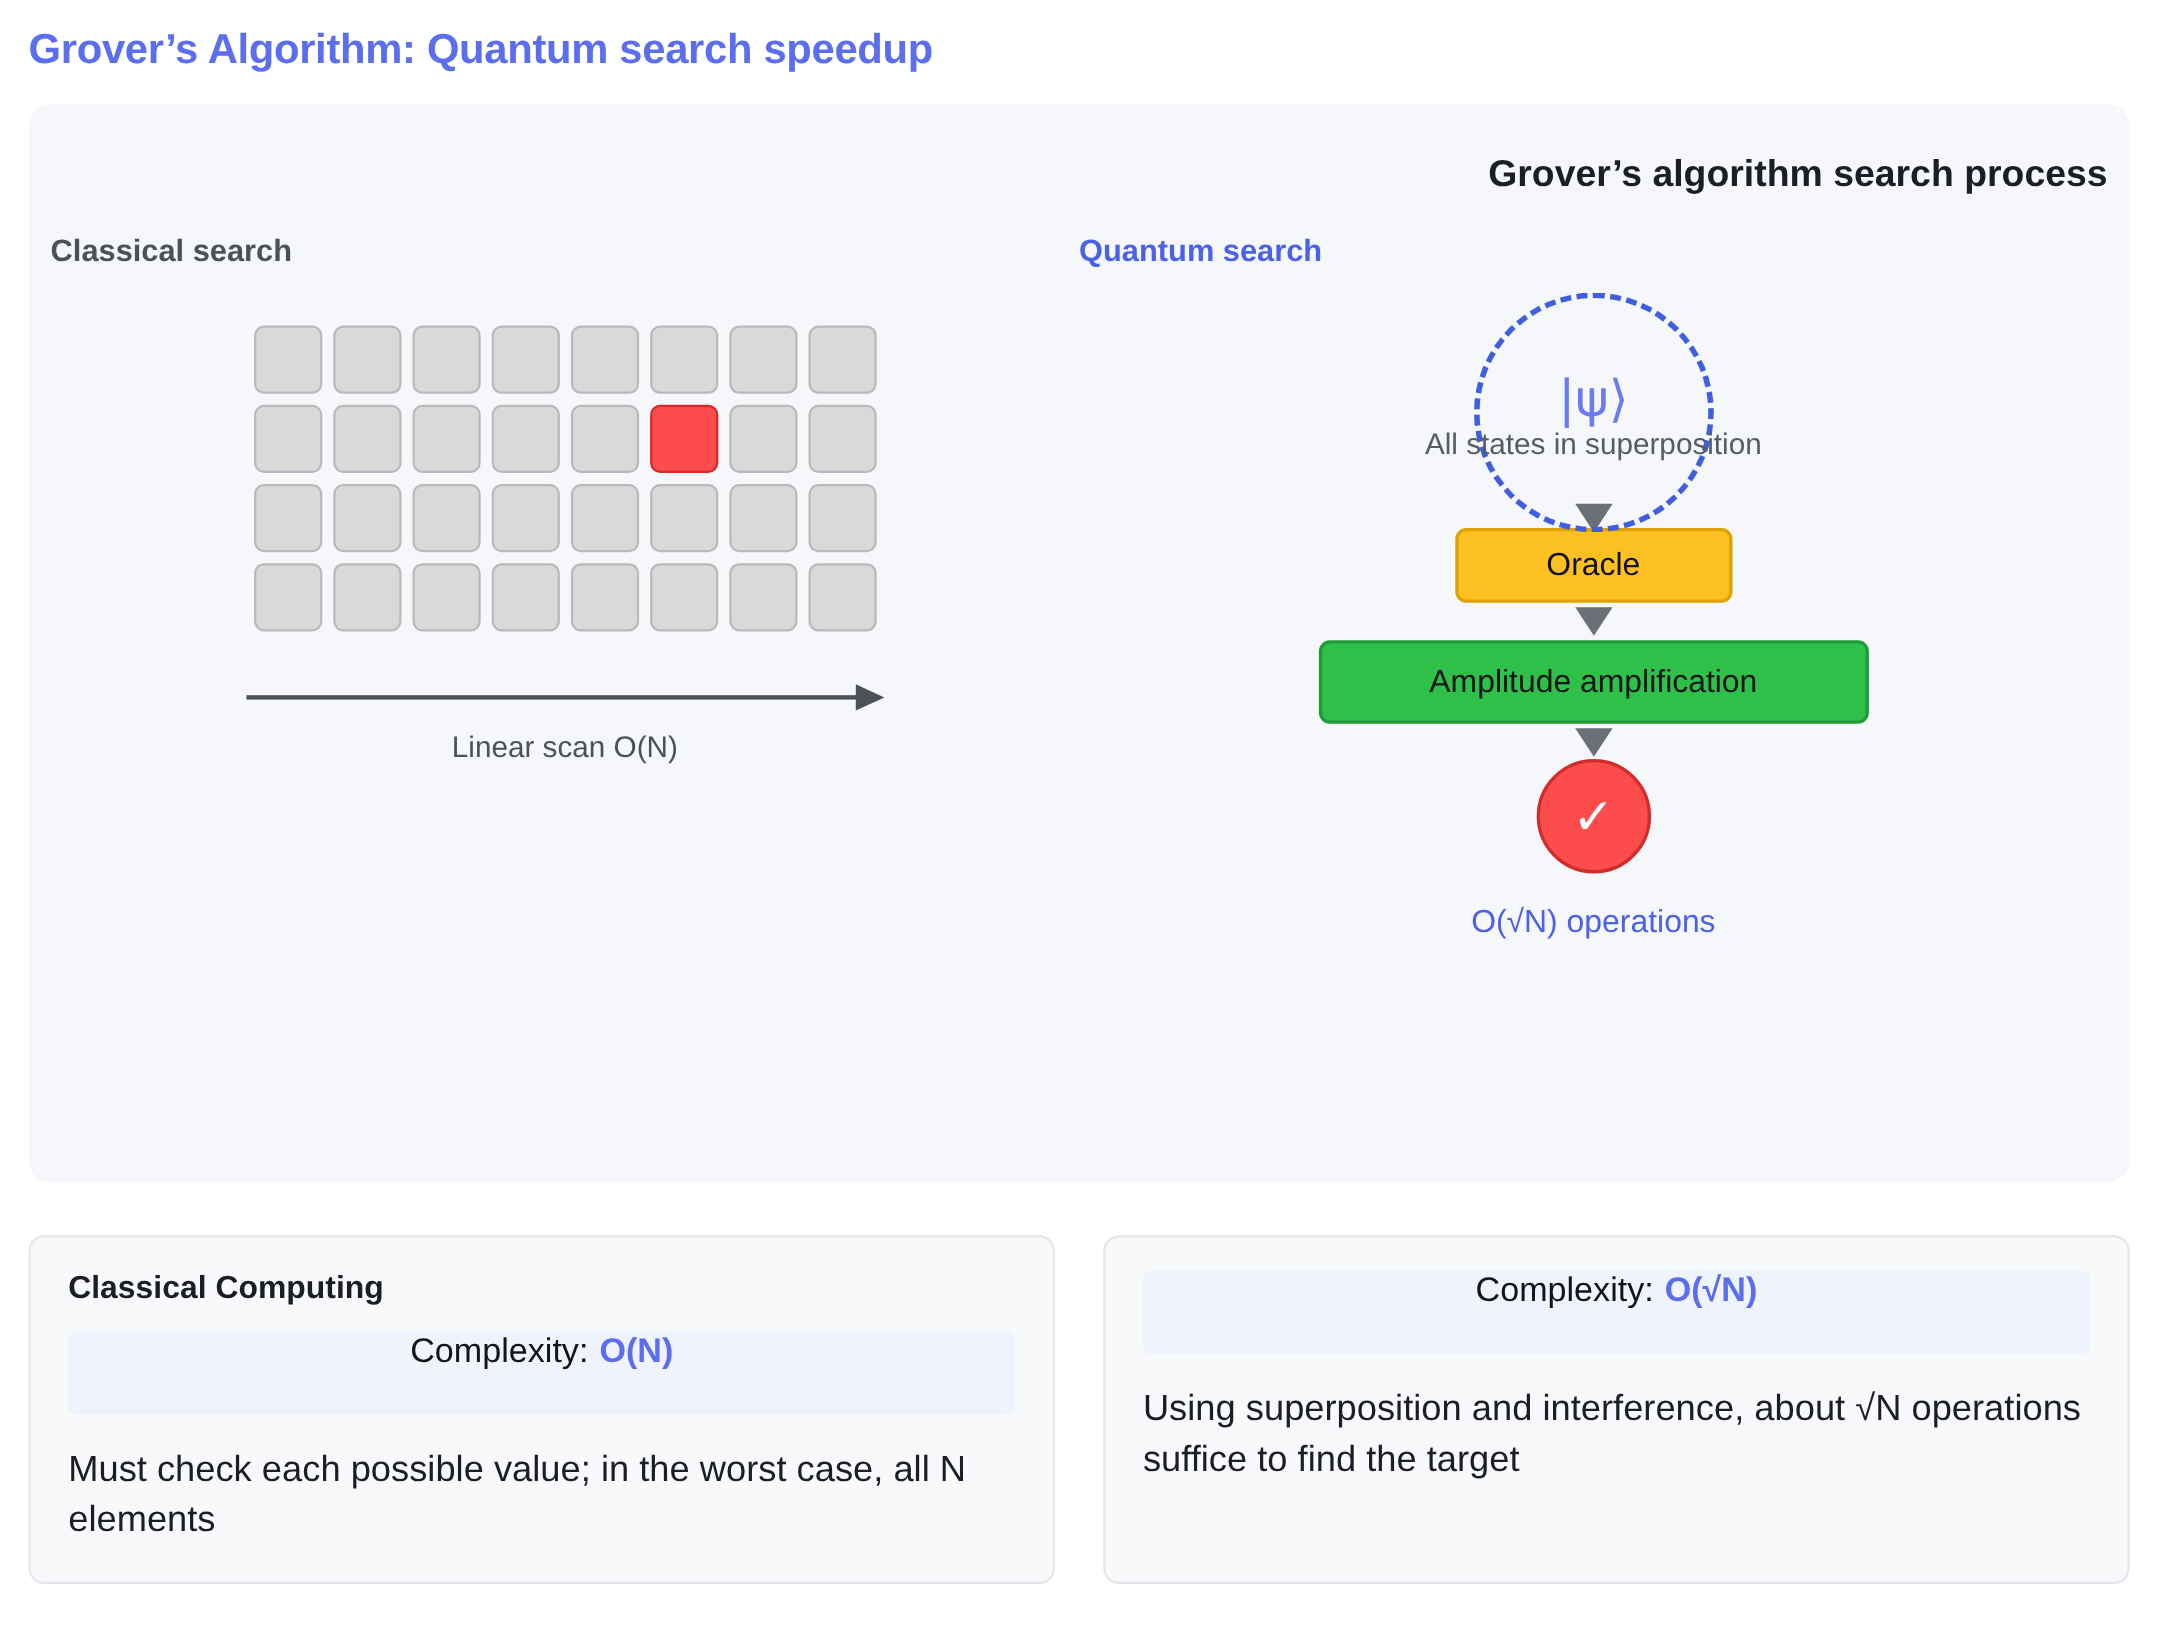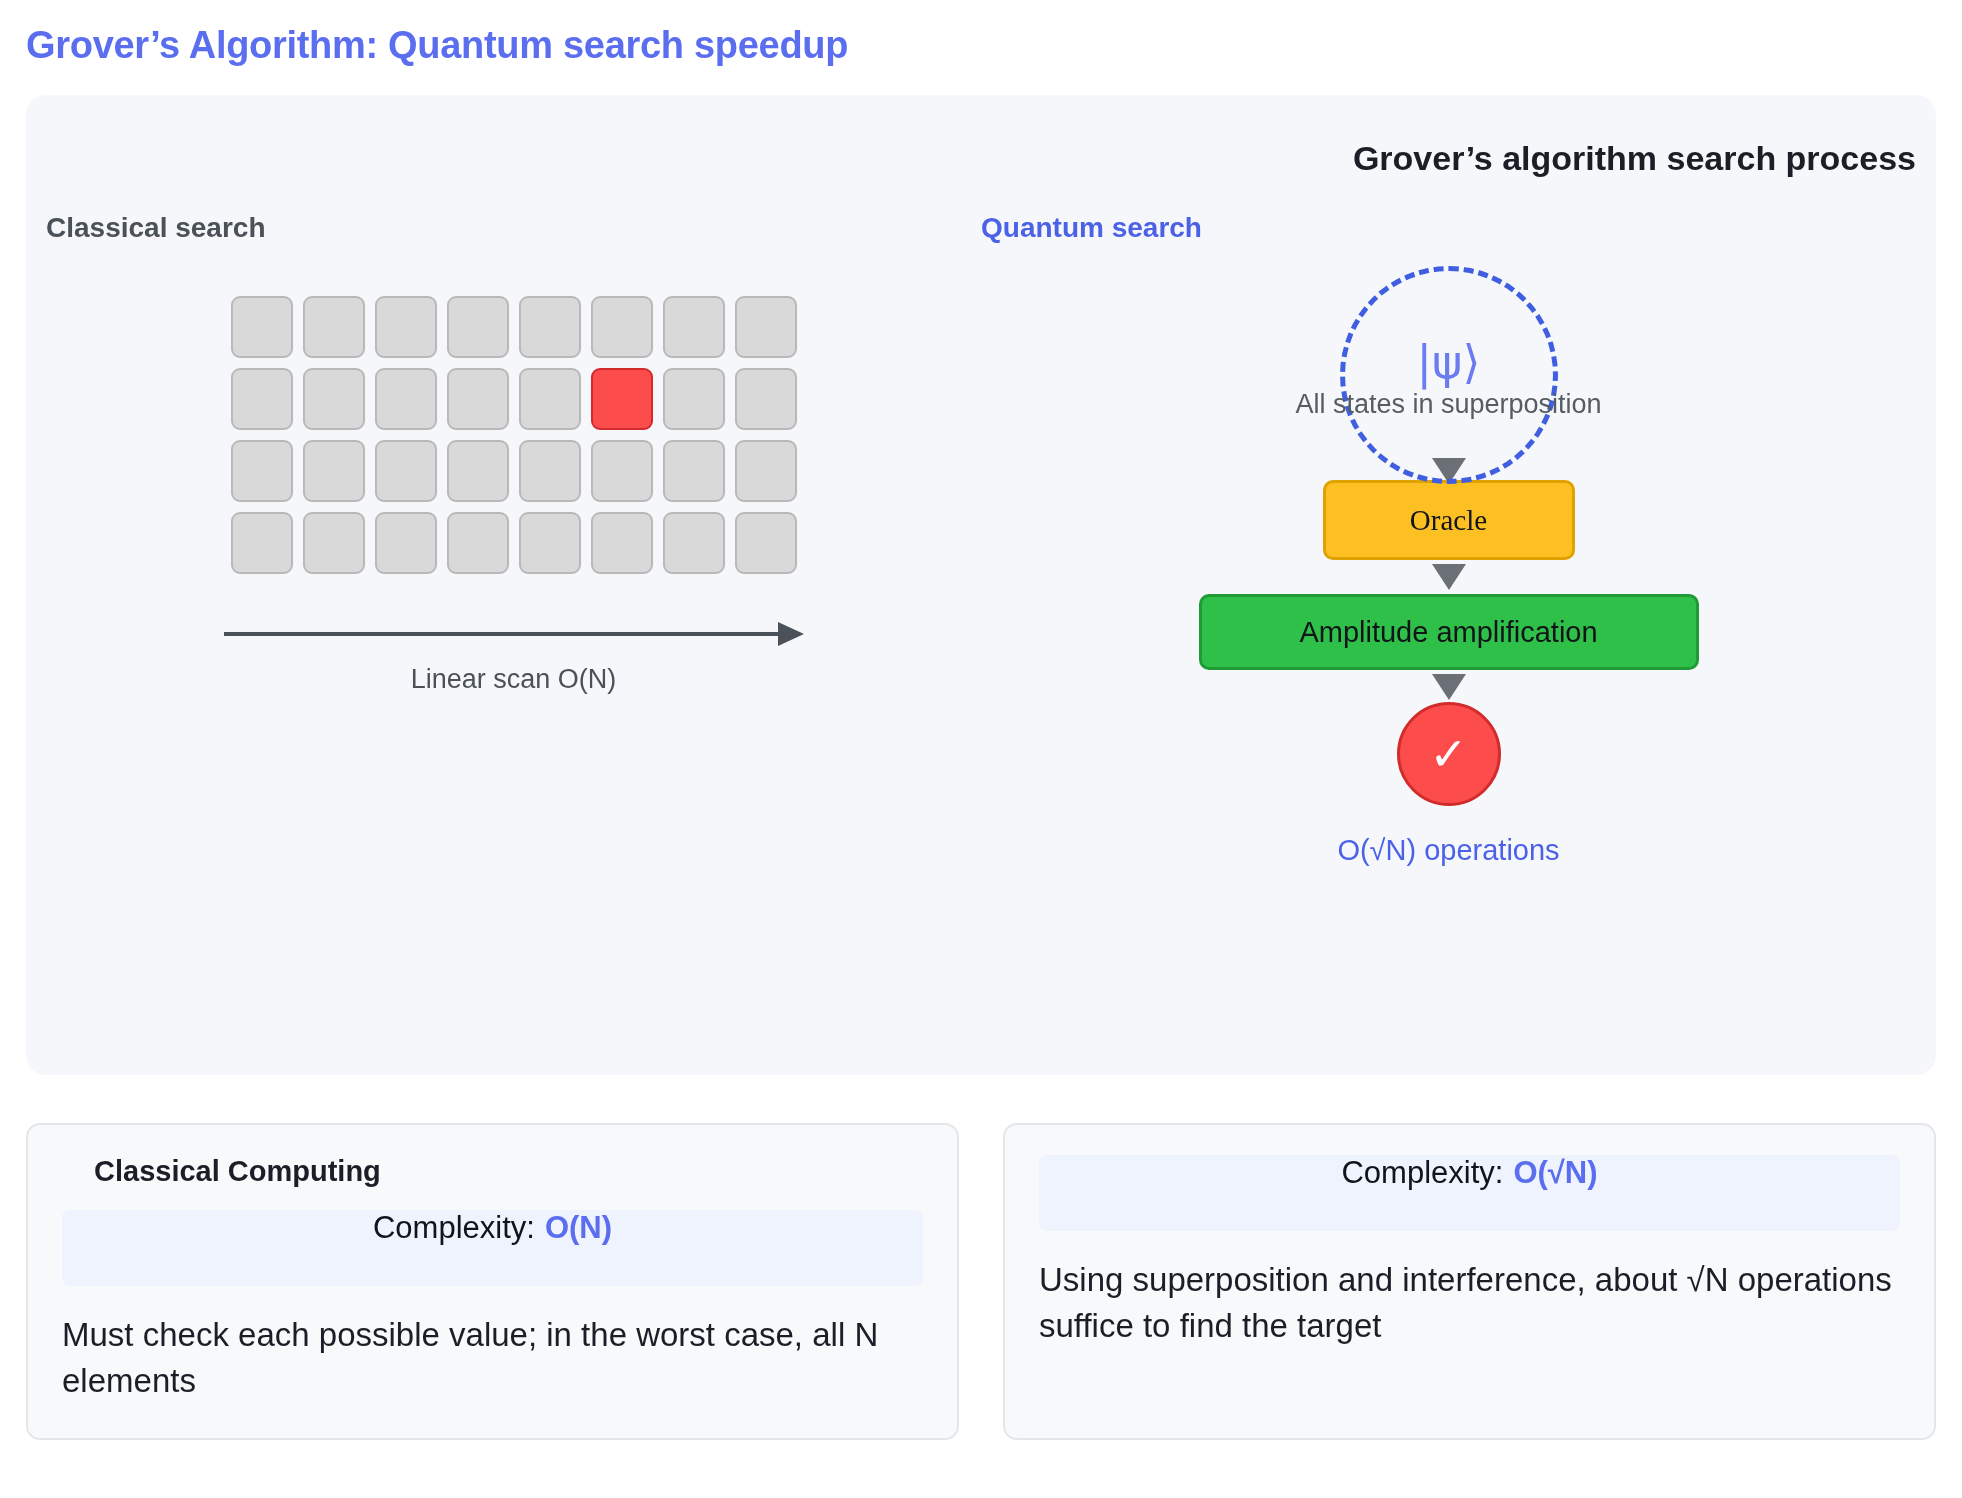--- a/index.html
+++ b/index.html
@@ -153,25 +153,24 @@
 
   .node {
     border-radius: 10px;
     display: flex;
     align-items: center;
     justify-content: center;
     font-size: 29px;
     color: #111418;
   }
   .node.oracle {
-    width: 252px; height: 80px;
+    width: 252px; height: 68px;
     background: #fcc022;
     border: 3px solid #e0a200;
     margin-top: -4px;
-    font-family: Liberation Serif, serif;
   }
   .node.amplitude {
     width: 500px; height: 76px;
     background: #2fc04a;
     border: 3px solid #1f9b36;
   }
   .result-circle {
     width: 104px; height: 104px;
     border-radius: 50%;
     background: #fc4c4c;
@@ -200,21 +199,20 @@
     background: #f8f9fb;
     border: 2px solid #e3e6eb;
     border-radius: 14px;
     padding: 30px 34px 34px 34px;
   }
   .info-title {
     font-size: 29px;
     font-weight: bold;
     color: #1b1e26;
     margin-bottom: 22px;
-    margin-left: 32px;
   }
   .complexity-box {
     background: #eef3fe;
     border-radius: 8px;
     height: 76px;
     display: flex;
     align-items: flex-start;
     justify-content: center;
     font-size: 31px;
     color: #111418;

